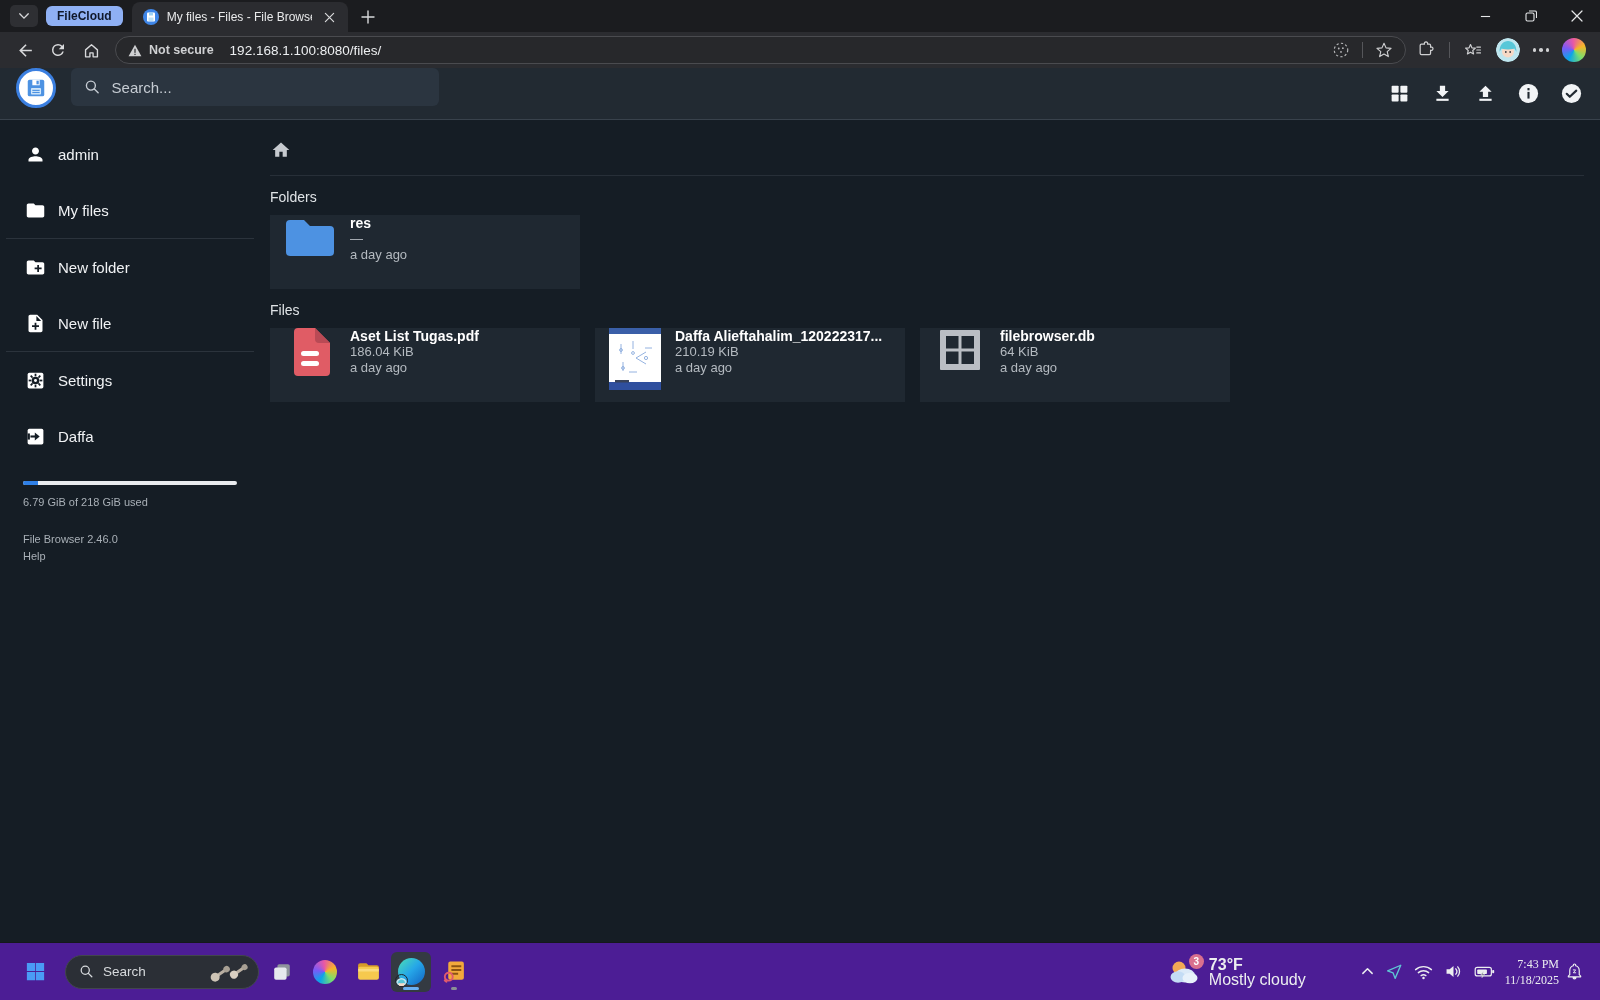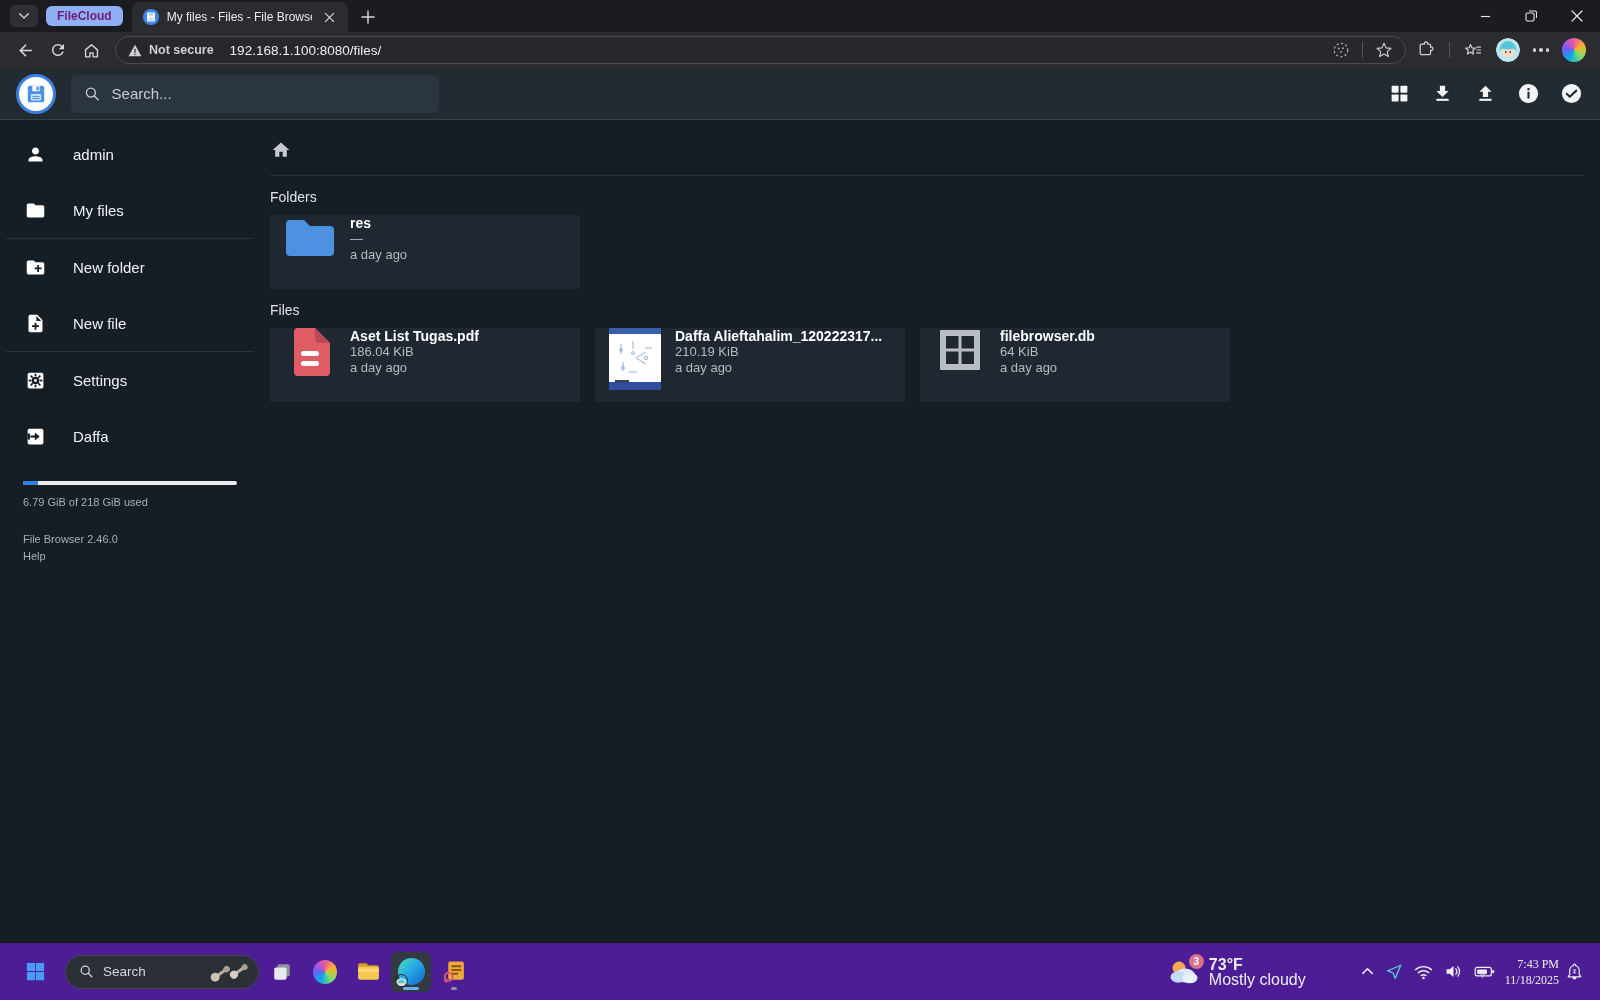--- a/index.html
+++ b/index.html
@@ -3,21 +3,21 @@
 <meta charset="utf-8">
 <style>
   * { box-sizing: border-box; margin: 0; padding: 0; }
   html,body { width:1600px; height:1000px; overflow:hidden; }
   body { font-family:"Liberation Sans", sans-serif; background:#151d25; color:#e9ebee; }
   .window { display:flex; flex-direction:column; width:1600px; height:1000px; }
 
   
   .tabstrip { height:32px; background:#1b1c1f; display:flex; align-items:flex-end; position:relative; flex:0 0 32px; }
   .tab-search-btn { width:28px; height:22px; margin:0 8px 5px 10px; border-radius:5px; background:#2e2f33; display:flex; align-items:center; justify-content:center; }
-  .tab-group-pill { height:20px; margin-bottom:6px; background:#8fb0f4; color:#701a75; border-radius:6px; font-size:12px; font-weight:bold; display:flex; align-items:center; padding:0 11px; }
+  .tab-group-pill { height:20px; margin-bottom:6px; background:#8fb0f4; color:#0f172a; border-radius:6px; font-size:12px; font-weight:bold; display:flex; align-items:center; padding:0 11px; }
   .tab { height:30px; width:216px; background:#2b2c30; border-radius:8px 8px 0 0; display:flex; align-items:center; gap:8px; padding:0 8px 0 11px; margin-left:9px; }
   .tab-title { font-size:12px; color:#e9eaeb; flex:1; white-space:nowrap; overflow:hidden; }
   .tab-close, .newtab-btn { display:flex; align-items:center; justify-content:center; width:20px; height:20px; border-radius:4px; }
   .newtab-btn { margin:0 0 5px 10px; }
   .win-controls { position:absolute; right:0; top:0; height:32px; display:flex; }
   .win-btn { width:46px; height:32px; display:flex; align-items:center; justify-content:center; color:#e6e7e9; }
 
   .toolbar { height:36px; background:#2b2c30; display:flex; align-items:center; padding:0 10px; flex:0 0 36px; }
   .nav-btn { width:30px; height:30px; border-radius:5px; display:flex; align-items:center; justify-content:center; color:#d8d9db; margin-right:3px; }
   .urlbar { flex:1; height:28px; background:#27282b; border:1px solid #4a4b4f; border-radius:14px; display:flex; align-items:center; padding:0 12px; margin:0 10px 0 6px; }
@@ -25,32 +25,32 @@
   .url-text { margin-left:16px; font-size:13.5px; color:#eceef0; }
   .urlbar-right { margin-left:auto; display:flex; align-items:center; gap:12px; color:#cfd0d2; }
   .vdiv { width:1px; height:16px; background:#55565a; }
   .toolbar-right { display:flex; align-items:center; gap:13px; color:#cfd0d2; padding-right:4px; }
   .avatar { width:24px; height:24px; border-radius:50%; overflow:hidden; }
   .more-dots { display:flex; gap:3px; }
   .more-dots i { width:3.5px; height:3.5px; border-radius:50%; background:#cfd0d2; }
   .copilot { width:24px; height:24px; border-radius:50%; background:conic-gradient(from 210deg,#0aa6e8,#7a5af8,#e857a6,#f7b529,#7adf6d,#0aa6e8); }
 
   
-  .app-header { height:52px; background:#222a32; border-bottom:1px solid #39424c; display:flex; align-items:center; padding:0 16px; flex:0 0 52px; }
+  .app-header { height:52px; background:#222a32; border-bottom:1px solid #39424c; display:flex; padding:0 16px; flex:0 0 52px; }
   .logo { width:40px; height:40px; border-radius:50%; background:#fff; border:3px solid #3b7fe0; display:flex; align-items:center; justify-content:center; }
   .app-search { width:368px; height:38px; background:#2b3540; border-radius:6px; margin-left:15px; display:flex; align-items:center; gap:11px; padding:0 13px; }
   .app-search input { background:transparent; border:none; outline:none; color:#dfe3e7; font-size:15px; font-family:"Liberation Sans",sans-serif; width:100%; }
   .app-search input::placeholder { color:#c6ccd3; opacity:1; }
   .header-actions { margin-left:auto; display:flex; align-items:center; gap:17px; color:#f2f4f6; }
   .ha-btn { width:26px; height:26px; display:flex; align-items:center; justify-content:center; }
 
   
   .app-body { flex:1; display:flex; min-height:0; background:#151d25; }
   .sidebar { width:260px; flex:0 0 260px; padding-top:6px; }
-  .side-item { height:56px; display:flex; align-items:center; gap:27px; padding-left:25px; color:#f0f2f4; font-size:15px; font-weight:500; cursor:pointer; }
+  .side-item { height:56px; display:flex; align-items:center; gap:12px; padding-left:25px; color:#f0f2f4; font-size:15px; font-weight:500; cursor:pointer; }
   .side-div { height:1px; background:#2b333c; margin:0 6px; }
   .storage { padding:0 23px; margin-top:17px; }
   .progress { height:4px; background:#e9ebee; border-radius:2px; position:relative; overflow:hidden; }
   .progress-fill { position:absolute; left:0; top:0; bottom:0; background:#2f80e7; width:7%; }
   .usage-text { font-size:11px; color:#a9b0b7; margin-top:11px; }
   .version-block { font-size:11px; color:#a9b0b7; margin-top:23px; line-height:1.55; }
   .help-link { cursor:pointer; }
 
   .main { flex:1; padding:14px 16px 0 10px; min-width:0; }
   .breadcrumb { height:32px; display:flex; align-items:center; padding-left:1px; color:#c6cacf; }

